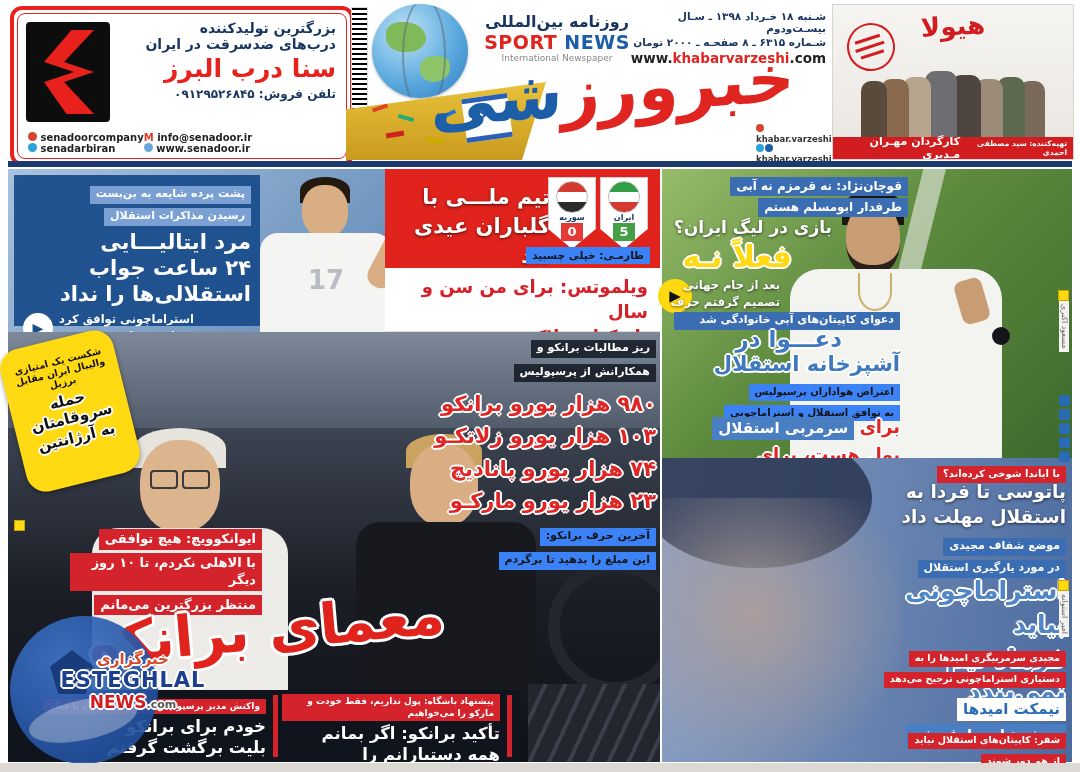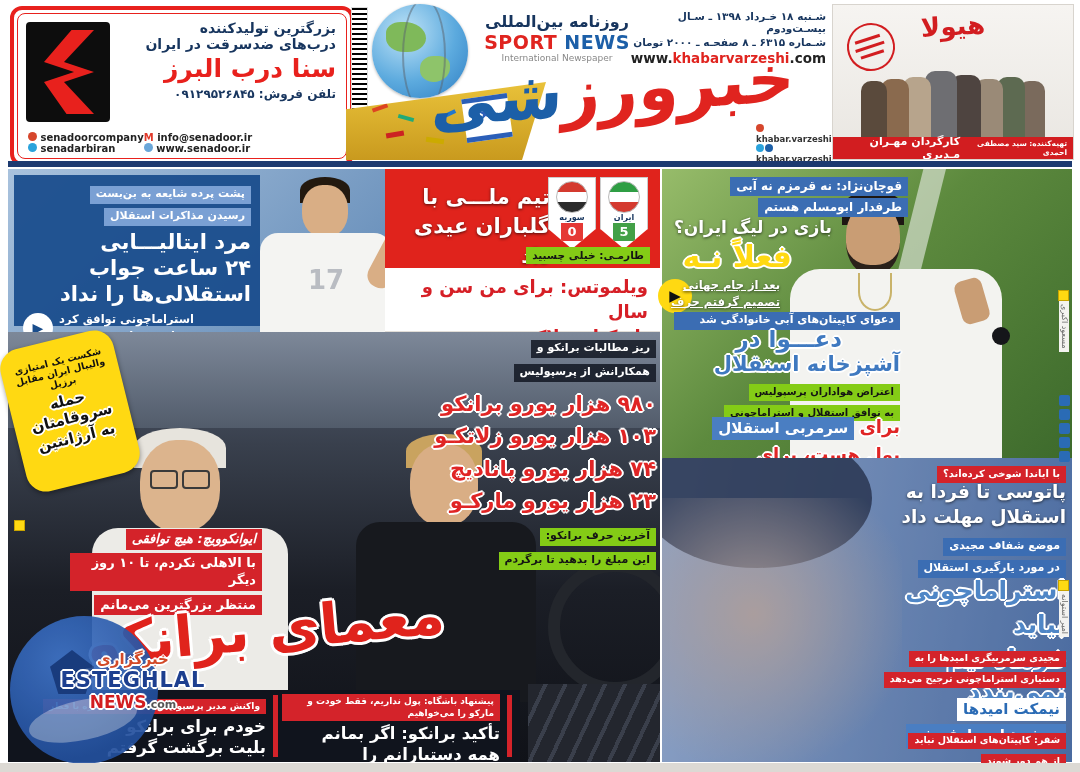--- a/index.html
+++ b/index.html
@@ -6,21 +6,21 @@
   #page{position:relative;width:1080px;height:772px;background:#fff;overflow:hidden;direction:rtl;}
   .abs{position:absolute;}
   .b{font-weight:bold;}
   .rt{text-align:right;}
   .ct{text-align:center;}
   .ltr{direction:ltr;}
   .chip{display:inline-block;padding:1px 6px 2px;font-weight:bold;line-height:1.35;}
   .chip-blue{background:#3b6db3;color:#fff;}
   .chip-red{background:#d4232a;color:#fff;}
   .chip-dark{background:rgba(15,20,30,.82);color:#fff;}
-  .chip-white{background:#84cc16;color:#141414;}
+  .chip-white{background:#3b82f6;color:#141414;}
   .ow{text-shadow:-1px -1px 0 #fff,1px -1px 0 #fff,-1px 1px 0 #fff,1px 1px 0 #fff,-2px 0 0 #fff,2px 0 0 #fff,0 -2px 0 #fff,0 2px 0 #fff;}
   .ow-big{text-shadow:-2px -2px 0 #fff,2px -2px 0 #fff,-2px 2px 0 #fff,2px 2px 0 #fff,-3px 0 0 #fff,3px 0 0 #fff,0 -3px 0 #fff,0 3px 0 #fff;}
   .ds{text-shadow:0 1px 3px rgba(0,0,0,.65);}
   .vtext{writing-mode:vertical-rl;font-size:8px;color:#666;background:#f4f3f0;padding:3px 1px;line-height:1;}
   .pennant{position:absolute;width:48px;height:72px;background:#fff;clip-path:polygon(0 0,100% 0,100% 72%,50% 100%,0 72%);box-shadow:0 0 0 1px #ccc inset;text-align:center;}
   .flagc{width:30px;height:30px;border-radius:50%;margin:4px auto 0;overflow:hidden;border:1px solid #bbb;}
   .score{width:22px;height:18px;margin:1px auto 0;color:#fff;font-weight:bold;font-size:13px;line-height:18px;}
   .sq{width:9px;height:9px;background:#ffd912;border:1px solid #c9a400;}
   .icon-sq{width:11px;height:11px;background:#2a6bb5;margin:3px 0;border-radius:2px;}
 </style>
@@ -206,21 +206,21 @@
       <div>۹۸۰ هزار یورو برانکو</div>
       <div>۱۰۳ هزار یورو زلاتکـو</div>
       <div>۷۴ هزار یورو پانادیچ</div>
       <div>۲۳ هزار یورو مارکـو</div>
     </div>
     <div style="margin-top:6px;"><span class="chip chip-white" style="font-size:11px;">آخرین حرف برانکو:</span></div>
     <div style="margin-top:2px;"><span class="chip chip-white" style="font-size:11px;">این مبلغ را بدهید تا برگردم</span></div>
   </div>
 
   <div class="abs rt" style="left:70px;top:528px;width:192px;">
-    <div><span class="chip chip-red" style="font-size:13px;font-style:italic;">ایوانکوویچ: هیچ توافقی</span></div>
+    <div><span class="chip chip-red" style="font-size:13px;">ایوانکوویچ: هیچ توافقی</span></div>
     <div style="margin-top:3px;"><span class="chip chip-red" style="font-size:13px;">با الاهلی نکردم، تا ۱۰ روز دیگر</span></div>
     <div style="margin-top:3px;"><span class="chip chip-red" style="font-size:13px;">منتظر بزرگترین می‌مانم</span></div>
   </div>
 
   <div class="abs sq" style="left:14px;top:520px;"></div>
 
   <div class="abs ct b ow-big" style="left:30px;top:596px;width:470px;font-size:56px;color:#e0231c;transform:rotate(-5deg);line-height:1.2;">معمای برانکو</div>
 
   <div class="abs" style="left:8px;top:690px;width:512px;height:72px;background:#10141d;">
     <div class="abs" style="right:8px;top:5px;width:5px;height:62px;background:#d4232a;"></div>
@@ -262,21 +262,21 @@
   </div>
 
   <div class="abs" style="left:662px;top:175px;width:330px;">
     <div class="rt" style="position:absolute;right:84px;top:0;width:246px;">
       <span class="chip chip-blue" style="font-size:12px;">قوچان‌نژاد: نه قرمزم نه آبی</span><br>
       <span class="chip chip-blue" style="font-size:12px;margin-top:2px;">طرفدار ابومسلم هستم</span>
     </div>
     <div class="b rt ds" style="position:absolute;right:160px;top:42px;width:170px;color:#fff;font-size:17px;">بازی در لیگ ایران؟</div>
     <div class="b rt ow" style="position:absolute;right:200px;top:64px;width:130px;color:#ffd912;font-size:30px;">فعلاً نـه</div>
     <div class="abs" style="right:300px;top:104px;width:34px;height:34px;border-radius:50%;background:#ffd912;color:#111;font-size:15px;line-height:34px;text-align:center;">▶</div>
-    <div class="b rt ds" style="position:absolute;right:212px;top:102px;width:130px;color:#fff;font-size:11.5px;line-height:1.45;text-decoration:underline;">
+    <div class="b rt ds" style="position:absolute;right:212px;top:102px;width:130px;color:#fff;font-size:11.5px;line-height:1.45;">
       <div>بعد از جام جهانی</div>
       <div>تصمیم گرفتم حرف نزنم</div>
     </div>
   </div>
 
   <div class="abs" style="left:662px;top:308px;width:250px;">
     <div class="rt" style="position:absolute;right:12px;top:0;width:238px;">
       <span class="chip chip-blue" style="font-size:11px;padding-left:26px;">دعوای کاپیتان‌های آبی خانوادگی شد</span>
     </div>
     <div class="b rt ow" style="position:absolute;right:70px;top:18px;width:180px;color:#3f79c0;font-size:23px;">دعـــوا در</div>

